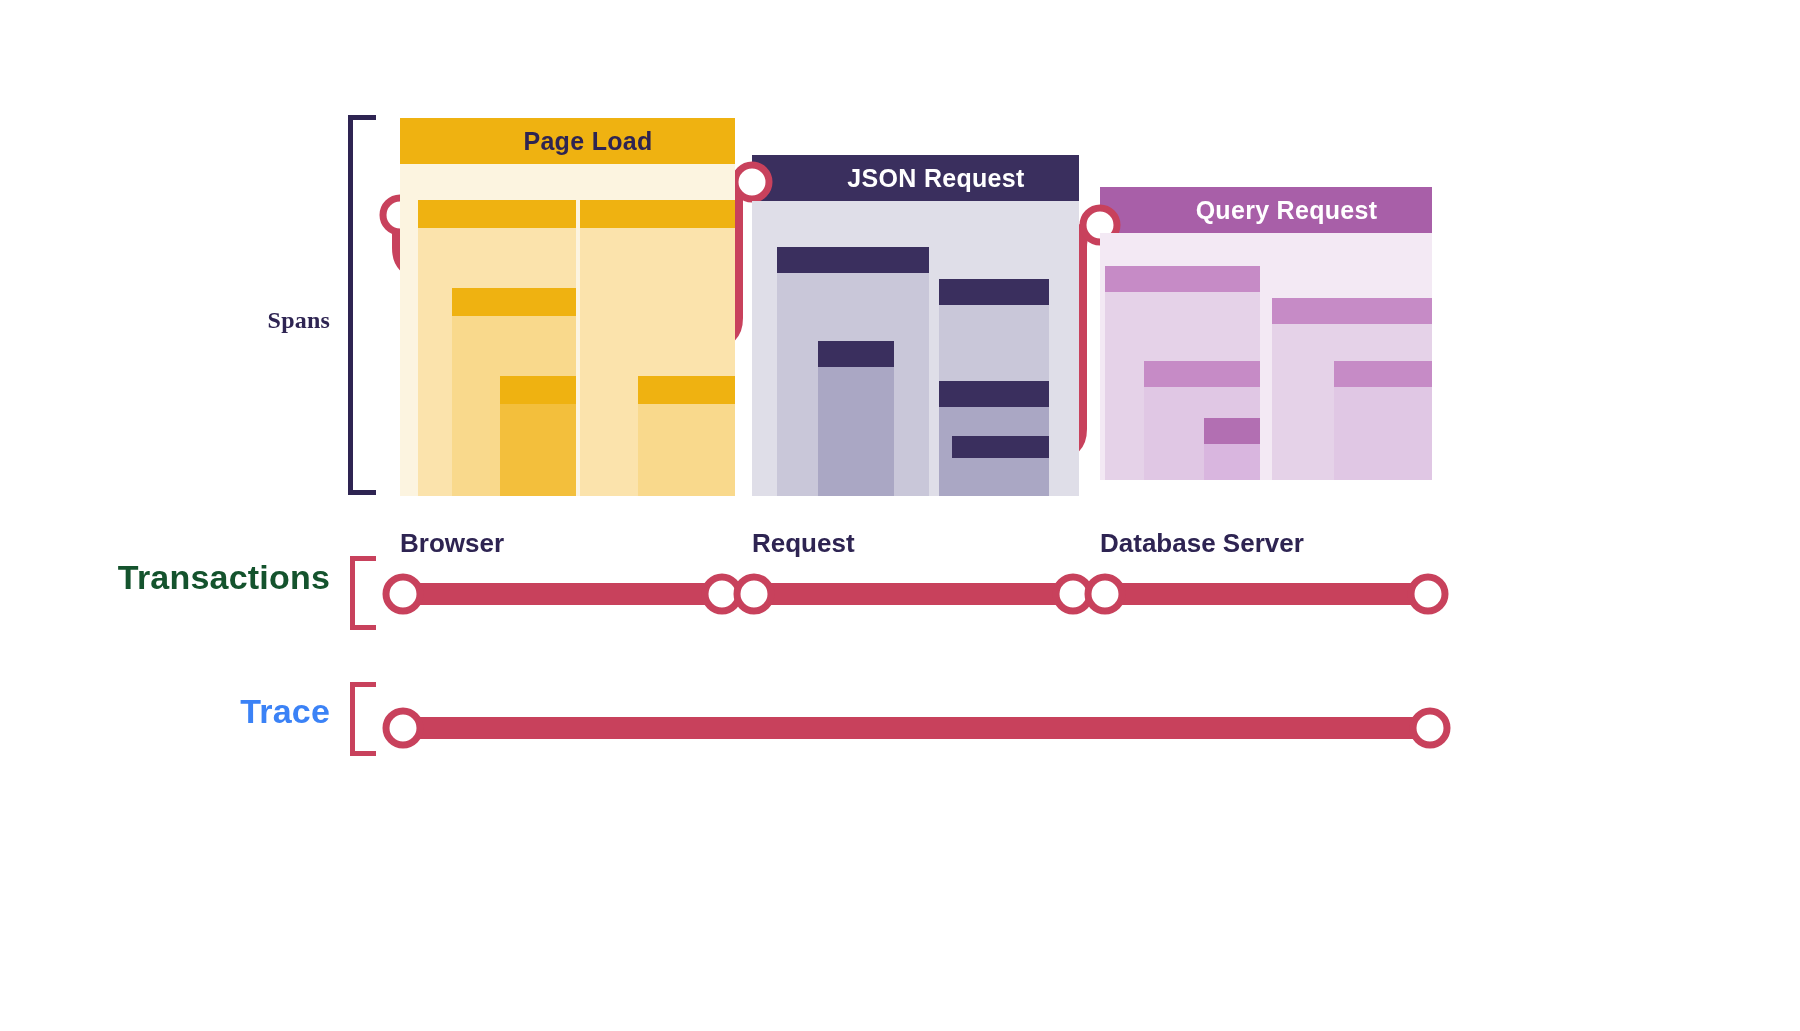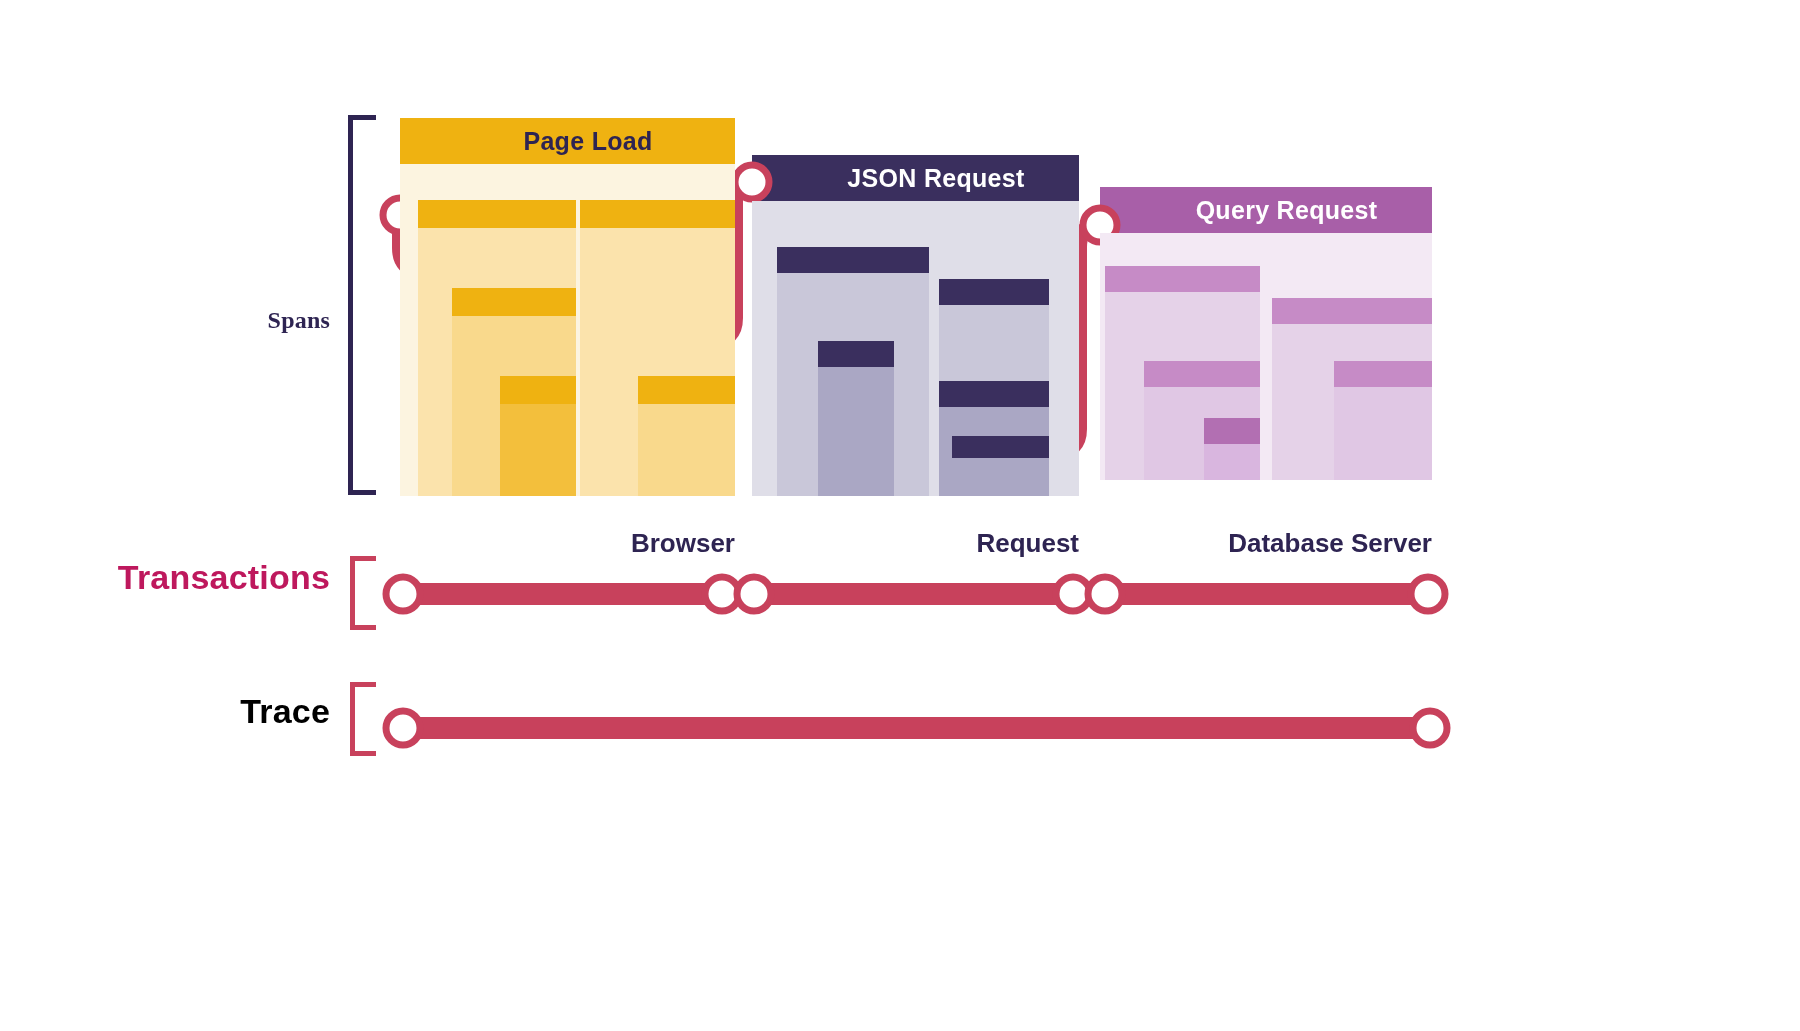--- a/index.html
+++ b/index.html
@@ -103,21 +103,21 @@
     padding-left: 41px;
   }
   .svc-body {
     position: absolute;
     left: 0;
     width: 100%;
   }
   .svc-caption {
     position: absolute;
     width: 100%;
-    text-align: right;
+    text-align: left;
     font-size: 26px;
     font-weight: bold;
     color: #2E2452;
     white-space: nowrap;
   }
 
   
   .span-box { position: absolute; }
   .span-head { position: absolute; left: 0; top: 0; width: 100%; }
 
@@ -129,23 +129,23 @@
     pointer-events: none;
   }
 </style>
 </head>
 <body>
 
 <div id="stage">
 
   <div class="row-label label-spans" style="color: rgb(46, 36, 82);">Spans</div>
 
-  <div class="row-label label-transactions" style="color: #be185d;">Transactions</div>
-
-  <div class="row-label label-trace" style="color: #000000;">Trace</div>
+  <div class="row-label label-transactions" style="color: #14532d;">Transactions</div>
+
+  <div class="row-label label-trace" style="color: #3b82f6;">Trace</div>
 
   <div class="bracket bracket-spans" style="border-color: rgb(46, 36, 82);"></div>
   <div class="bracket bracket-transactions" style="border-color: rgb(200, 65, 92);"></div>
   <div class="bracket bracket-trace" style="border-color: rgb(200, 65, 92);"></div>
 
   <div id="services-layer">
       <div class="service" style="left: 400px; top: 118px; width: 335px; height: 378px;">
         <div class="svc-title" style="background: rgb(239, 178, 17); color: rgb(46, 36, 82);">Page Load</div>
         <div class="svc-body" style="top: 46px; height: 332px;">
           <div class="span-box" style="left: 0px; top: 0px; width: 335px; height: 332px; background: rgb(252, 244, 224); z-index: 10;"></div>

